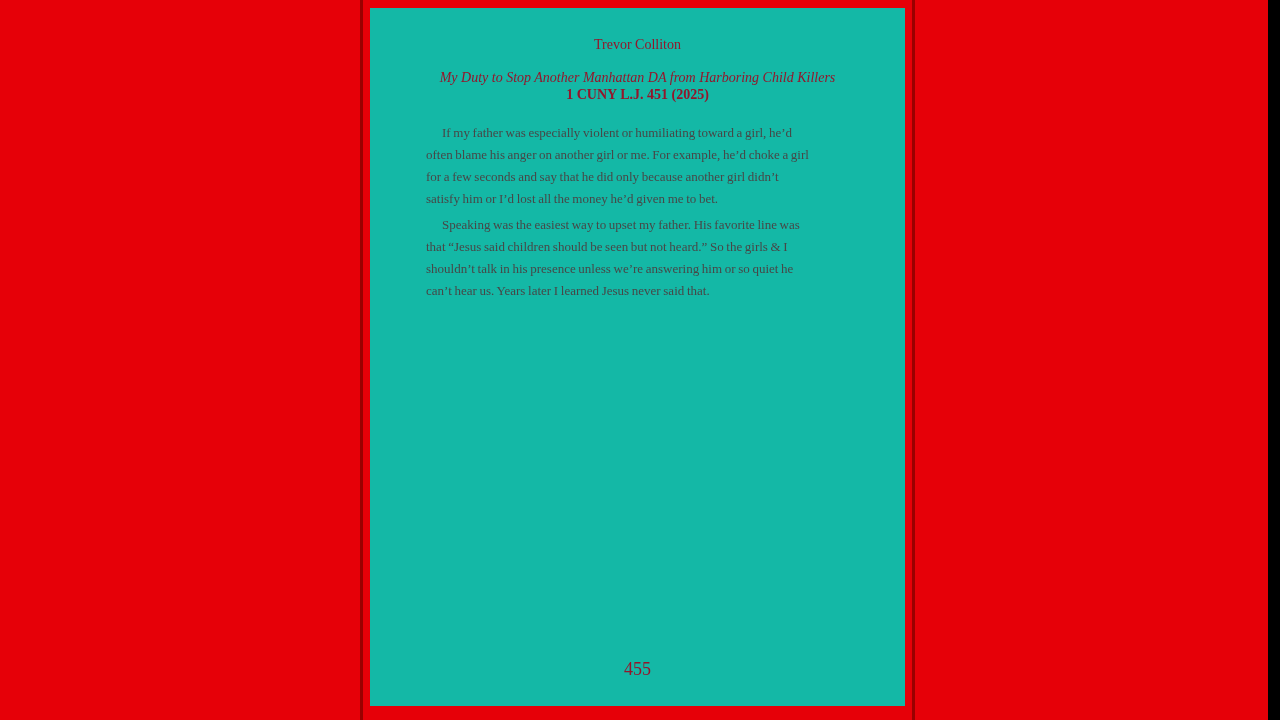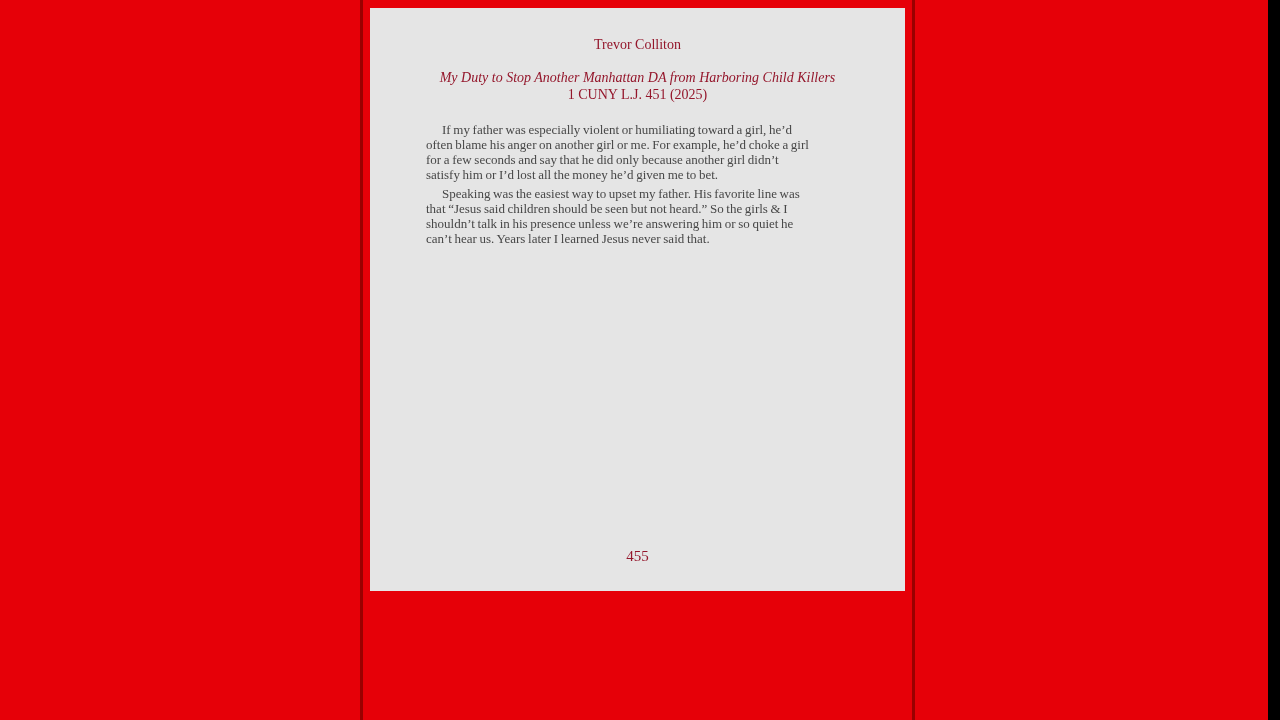--- a/index.html
+++ b/index.html
@@ -27,54 +27,54 @@
     height: 726px;
     box-sizing: border-box;
     border: 3px solid #9a0000;
     background: #e60008;
   }
   .page {
     position: absolute;
     left: 7px;
     top: 8px;
     width: 535px;
-    height: 583px;
-    background: #e5e5e5;
+    height: 698px;
+    background: #14b8a6;
   }
   .page-header {
     margin-top: 28px;
     text-align: center;
     color: #94162b;
     font-size: 14px;
     line-height: 17px;
   }
   .author { font-style: normal; }
   .title  { font-style: italic; margin-top: 16px; }
-  .citation { font-weight: normal; }
+  .citation { font-weight: bold; }
   .body-text {
     margin: 19px 52px 0 56px;
     color: #474747;
     font-size: 13px;
-    line-height: 15px;
+    line-height: 22px;
     text-align: left;
   }
   .body-text p {
     white-space: pre-line;
     text-indent: 16px;
     margin: 0 0 4px 0;
     word-spacing: -0.6px;
   }
   .pageno {
     position: absolute;
     bottom: 26px;
     left: 0;
     right: 0;
     text-align: center;
     color: #94162b;
-    font-size: 15px;
+    font-size: 18px;
   }
   .edgebar {
     position: absolute;
     right: 0;
     top: 0;
     width: 12px;
     height: 720px;
     background: #000000;
   }
 </style>

